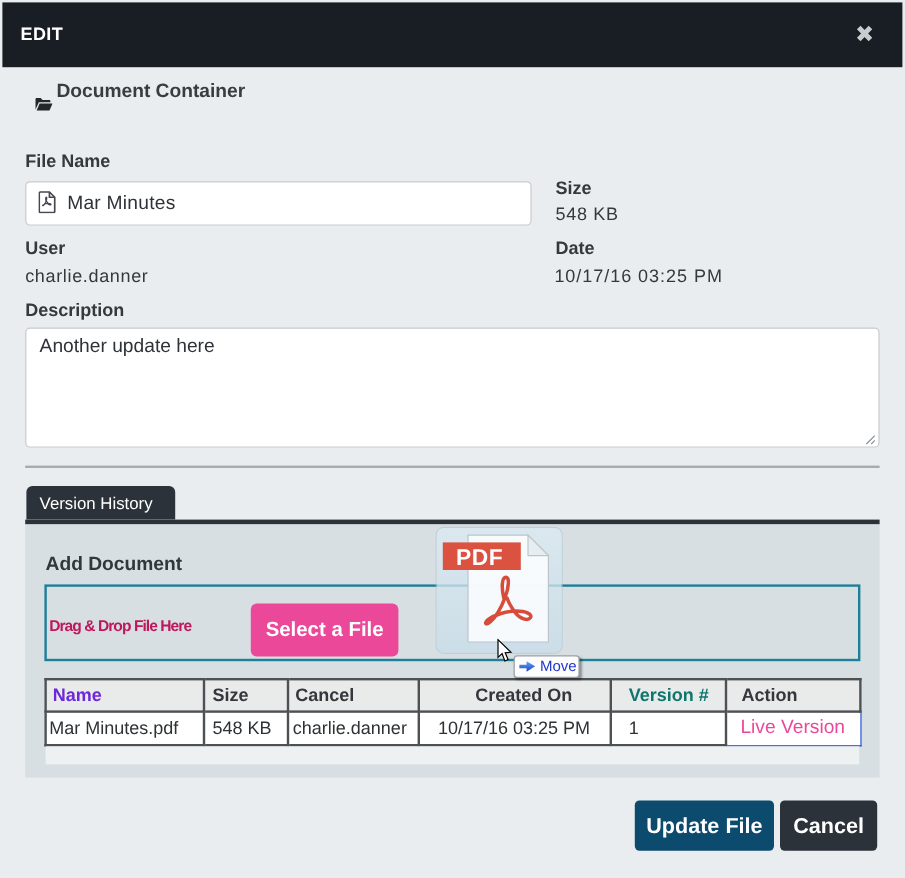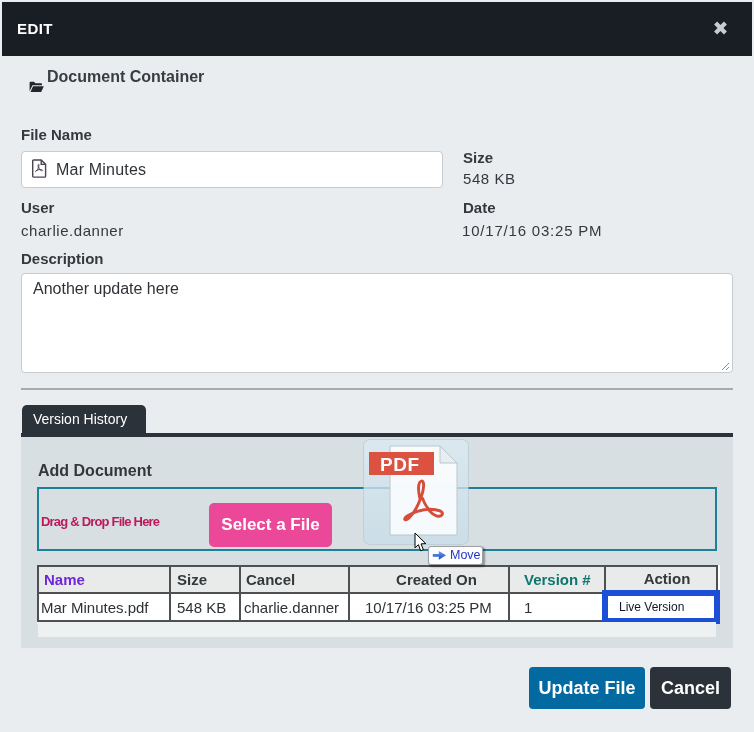--- a/index.html
+++ b/index.html
@@ -62,29 +62,29 @@
 <div class="abs" style="left:209px;top:503px;width:123px;height:44px;background:#ec4899;border-radius:5px;text-align:center;line-height:44px;font-size:17px;font-weight:bold;color:#fff;">Select a File</div>
 
 <table class="abs" style="left:37px;top:565px;border-collapse:collapse;background:#fff;">
   <tbody>
       <tr style="background:#e9eaea;">
     <th style="border:2px solid #4d5154;width:125px;height:25px;text-align:left;padding:0 0 0 5px;font-size:15px;color:#6d28d9;">Name</th>
     <th style="border:2px solid #4d5154;width:62px;text-align:left;padding:0 0 0 6px;font-size:15px;color:#33383c;">Size</th>
     <th style="border:2px solid #4d5154;width:102px;text-align:left;padding:0 0 0 5px;font-size:15px;color:#33383c;">Cancel</th>
     <th style="border:2px solid #4d5154;width:143px;text-align:center;padding:0 0 0 15px;font-size:15px;color:#33383c;">Created On</th>
     <th style="border:2px solid #4d5154;width:80px;text-align:left;padding:0 0 0 14px;font-size:15px;color:#0f766e;">Version #</th>
-    <th style="border:2px solid #4d5154;width:98px;text-align:center;padding:0 0 0 12px;font-size:15px;color:#33383c;">Action</th>
+    <th style="border:2px solid #4d5154;width:98px;text-align:left;padding:0 0 0 12px;font-size:15px;color:#33383c;">Action</th>
   </tr>
   <tr>
     <td style="border:2px solid #4d5154;height:26px;padding:0 0 0 2px;font-size:15px;color:#2e3234;margin-top:20px;">Mar Minutes.pdf</td>
     <td style="border:2px solid #4d5154;padding:0 0 0 6px;font-size:15px;color:#2e3234;">548 KB</td>
     <td style="border:2px solid #4d5154;padding:0 0 0 3px;font-size:15px;color:#2e3234;">charlie.danner</td>
     <td style="border:2px solid #4d5154;padding:0 0 0 15px;font-size:15px;color:#2e3234;">10/17/16 03:25 PM</td>
     <td style="border:2px solid #4d5154;padding:0 0 0 14px;font-size:15px;color:#2e3234;">1</td>
-    <td style="border:6px solid #1d4ed8;padding:0 0 0 11px;font-size:12px;color:#0f172a;">Live Version</td>
+    <td style="border:1px solid #1d4ed8;padding:0 0 0 11px;font-size:16px;color:#ec4899;">Live Version</td>
   </tr>
 </tbody>
   </table>
 
 <div class="abs" style="left:38px;top:622px;width:678px;height:15px;background:#eef1f2;"></div>
 
 <div class="abs" style="left:364px;top:440px;width:104px;height:104px;background:linear-gradient(180deg, rgba(219,234,242,0.78), rgba(200,221,233,0.78));border-radius:6px;box-shadow:0 0 0 1px rgba(175,195,205,0.55);"></div>
 <svg class="abs" style="left:364px;top:440px;opacity:0.92;" width="104" height="104" viewBox="0 0 104 104">
 
   <path d="M26 6 H76 L93 23 V95 H26 Z" fill="#fbfdfe" stroke="#b9c4ca" stroke-width="1"></path>
@@ -105,14 +105,14 @@
   <defs>
       <linearGradient id="mg" x1="0" y1="0" x2="0" y2="1">
         <stop offset="0" stop-color="#6aa4f4"></stop>
         <stop offset="1" stop-color="#1544c8"></stop>
       </linearGradient>
     </defs>
     <path d="M0.8 4 H6.8 V1 L14 5.3 L6.8 9.8 V6.8 H0.8 Z" fill="url(#mg)"></path>
 </svg>
 <div class="abs" style="left:450px;top:548px;font-size:12.5px;color:#2236cc;">Move</div>
 
-<div class="abs" style="left:529px;top:667px;width:116px;height:42px;background:#0369a1;border-radius:4px;text-align:center;line-height:42px;font-size:18px;font-weight:bold;color:#fff;">Update File</div>
+<div class="abs" style="left:529px;top:667px;width:116px;height:42px;background:#0c4a6e;border-radius:4px;text-align:center;line-height:42px;font-size:18px;font-weight:bold;color:#fff;">Update File</div>
 <div class="abs" style="left:650px;top:667px;width:81px;height:42px;background:#2b323a;border-radius:4px;text-align:center;line-height:42px;font-size:18px;font-weight:bold;color:#fff;">Cancel</div>
 
 </body></html>

